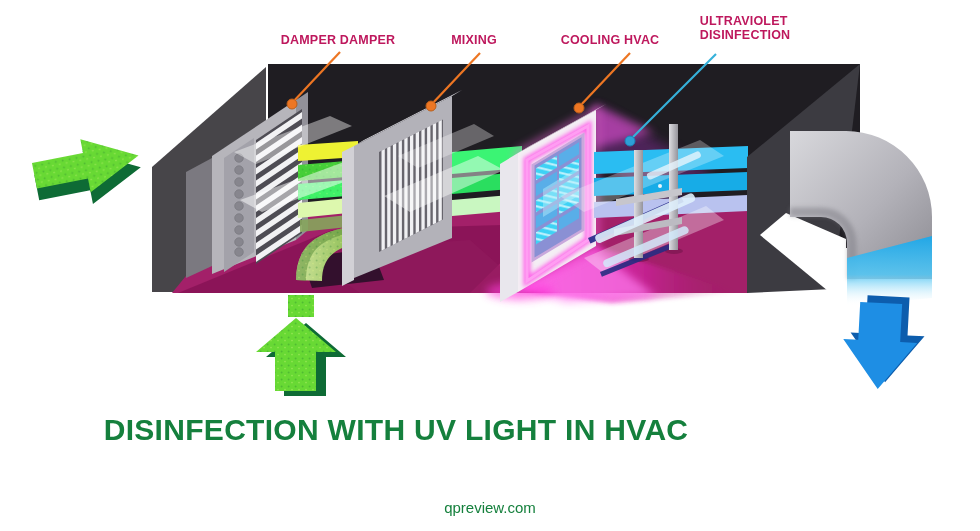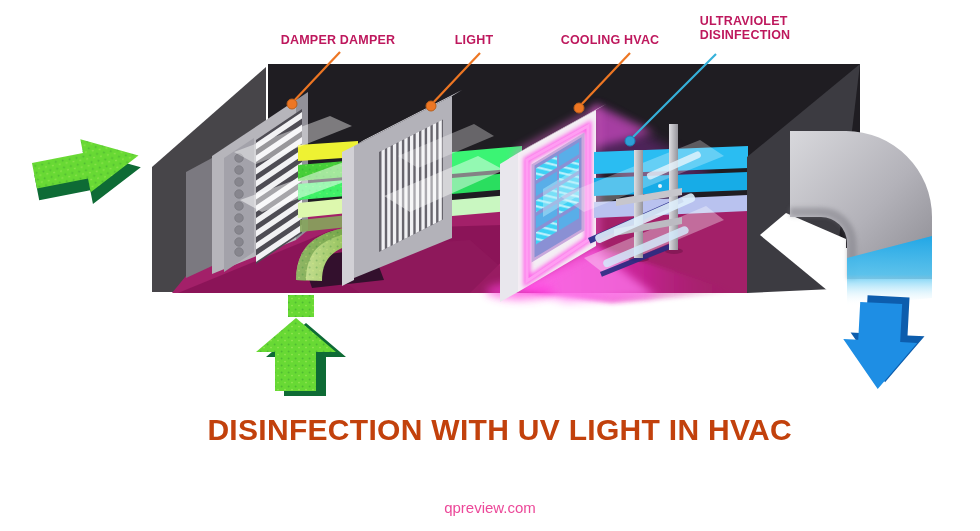--- a/index.html
+++ b/index.html
@@ -7,26 +7,26 @@
     position:relative;width:980px;height:531px;background:#ffffff;overflow:hidden;
     font-family:"Liberation Sans","DejaVu Sans",sans-serif;
   }
   #diagram-svg{position:absolute;left:0;top:0;}
   .callout{
     position:absolute;transform:translateX(-50%);
     font-size:12.5px;font-weight:700;color:#be185d;letter-spacing:.2px;
     white-space:nowrap;line-height:13.5px;
   }
   .page-title{
-    position:absolute;left:0;top:413px;width:792px;text-align:right;
-    font-size:30px;font-weight:800;color:#c2410c;letter-spacing:.3px;
+    position:absolute;left:0;top:413px;width:792px;text-align:center;
+    font-size:30px;font-weight:800;color:#15803d;letter-spacing:.3px;
   }
   .watermark{
     position:absolute;left:0;top:499px;width:980px;text-align:center;
-    font-size:15px;font-weight:400;color:#ec4899;
+    font-size:15px;font-weight:400;color:#15803d;
   }
 </style>
 </head>
 <body>
 
 <div id="stage">
 
 <svg id="diagram-svg" width="980" height="531" viewBox="0 0 980 531">
   <defs>
     <filter id="bl2" x="-40%" y="-40%" width="180%" height="180%">
@@ -275,21 +275,21 @@
     <circle cx="431" cy="106" r="5" fill="#ed7623" stroke="#b95e1a" stroke-width="1"></circle>
     <line x1="630" y1="53" x2="579" y2="107" stroke="#ed7623"></line>
     <circle cx="579" cy="108" r="5" fill="#ed7623" stroke="#b95e1a" stroke-width="1"></circle>
     <line x1="716" y1="54" x2="630" y2="140" stroke="#35b1da"></line>
     <circle cx="630" cy="141" r="5" fill="#2d9fd6" stroke="#1b7fb5" stroke-width="1"></circle>
   </g>
 </svg>
 
 <div class="callout" style="left:338px;top:34px">DAMPER DAMPER</div>
 
-<div class="callout" style="left:474px;top:34px">LIGHT</div>
+<div class="callout" style="left:474px;top:34px">MIXING</div>
 
 <div class="callout" style="left:610px;top:34px">COOLING HVAC</div>
 
 <div class="callout" style="left:745px;top:15px">
   <div>ULTRAVIOLET</div>
   <div>DISINFECTION</div>
 </div>
 
 <div class="page-title">DISINFECTION WITH UV LIGHT IN HVAC</div>
 

